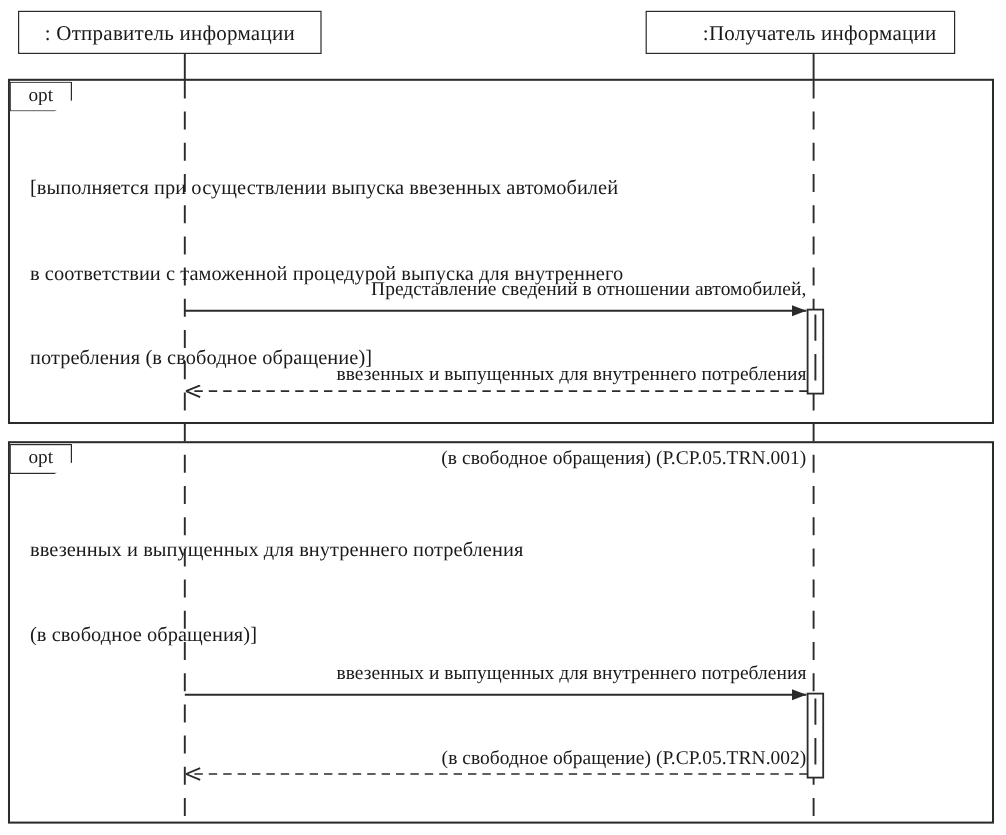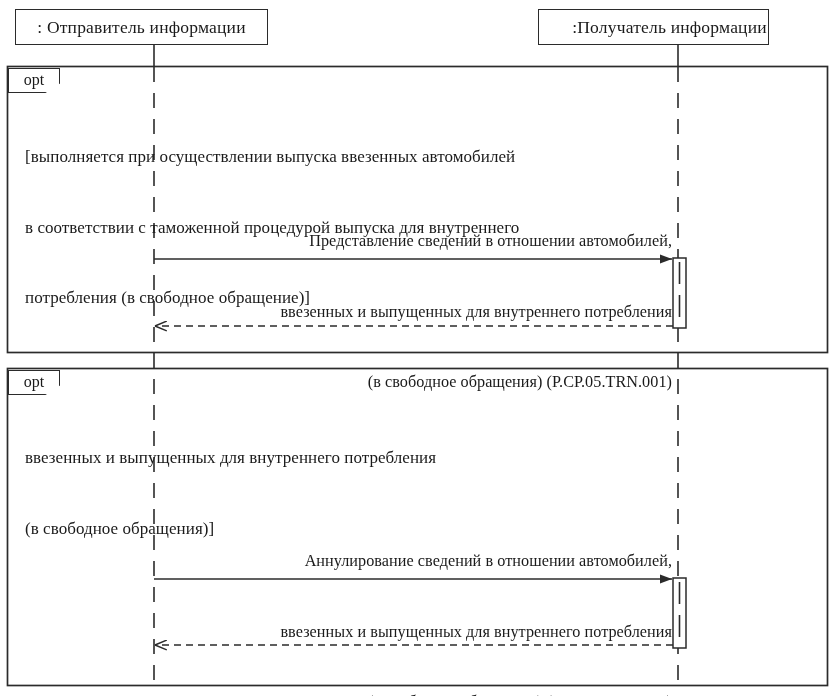--- a/index.html
+++ b/index.html
@@ -125,21 +125,21 @@
 
     <g>
       <line x1="673" y1="645" x2="155" y2="645" stroke="#2b2b2b" stroke-width="1.4" stroke-dasharray="7 5" marker-end="url(#openArrow)"></line>
     </g>
   </svg>
 
   <div class="lifeline-box" style="left:15px; top:9px; width:253px; height:36px;">
     <span>: Отправитель информации</span>
   </div>
 
-  <div class="lifeline-box" style="left:538px; top:9px; width:231px; height:36px;padding-left:32px;">
+  <div class="lifeline-box" style="left:538px; top:9px; width:258px; height:36px;padding-left:32px;">
     <span>:Получатель информации</span>
   </div>
 
   <div class="opt-tag" style="left:8px; top:68px;">
     <span>opt</span>
   </div>
 
   <div class="guard-text" style="left:25px; top:98px;">
     <div>[выполняется при осуществлении выпуска ввезенных автомобилей</div>
     <div>в соответствии с таможенной процедурой выпуска для внутреннего</div>
@@ -155,18 +155,17 @@
   <div class="opt-tag" style="left:8px; top:370px;">
     <span>opt</span>
   </div>
 
   <div class="guard-text" style="left:25px; top:399px;">
     <div>ввезенных и выпущенных для внутреннего потребления</div>
     <div>(в свободное обращения)]</div>
   </div>
 
   <div class="msg-label" style="left:154px; top:503px; width:518px;">
-    <div>Аннулирование сведений в отношении автомобилей,</div>
     <div>ввезенных и выпущенных для внутреннего потребления</div>
     <div>(в свободное обращение) (Р.СР.05.TRN.002)</div>
   </div>
 
 </div>
 
 </body></html>

